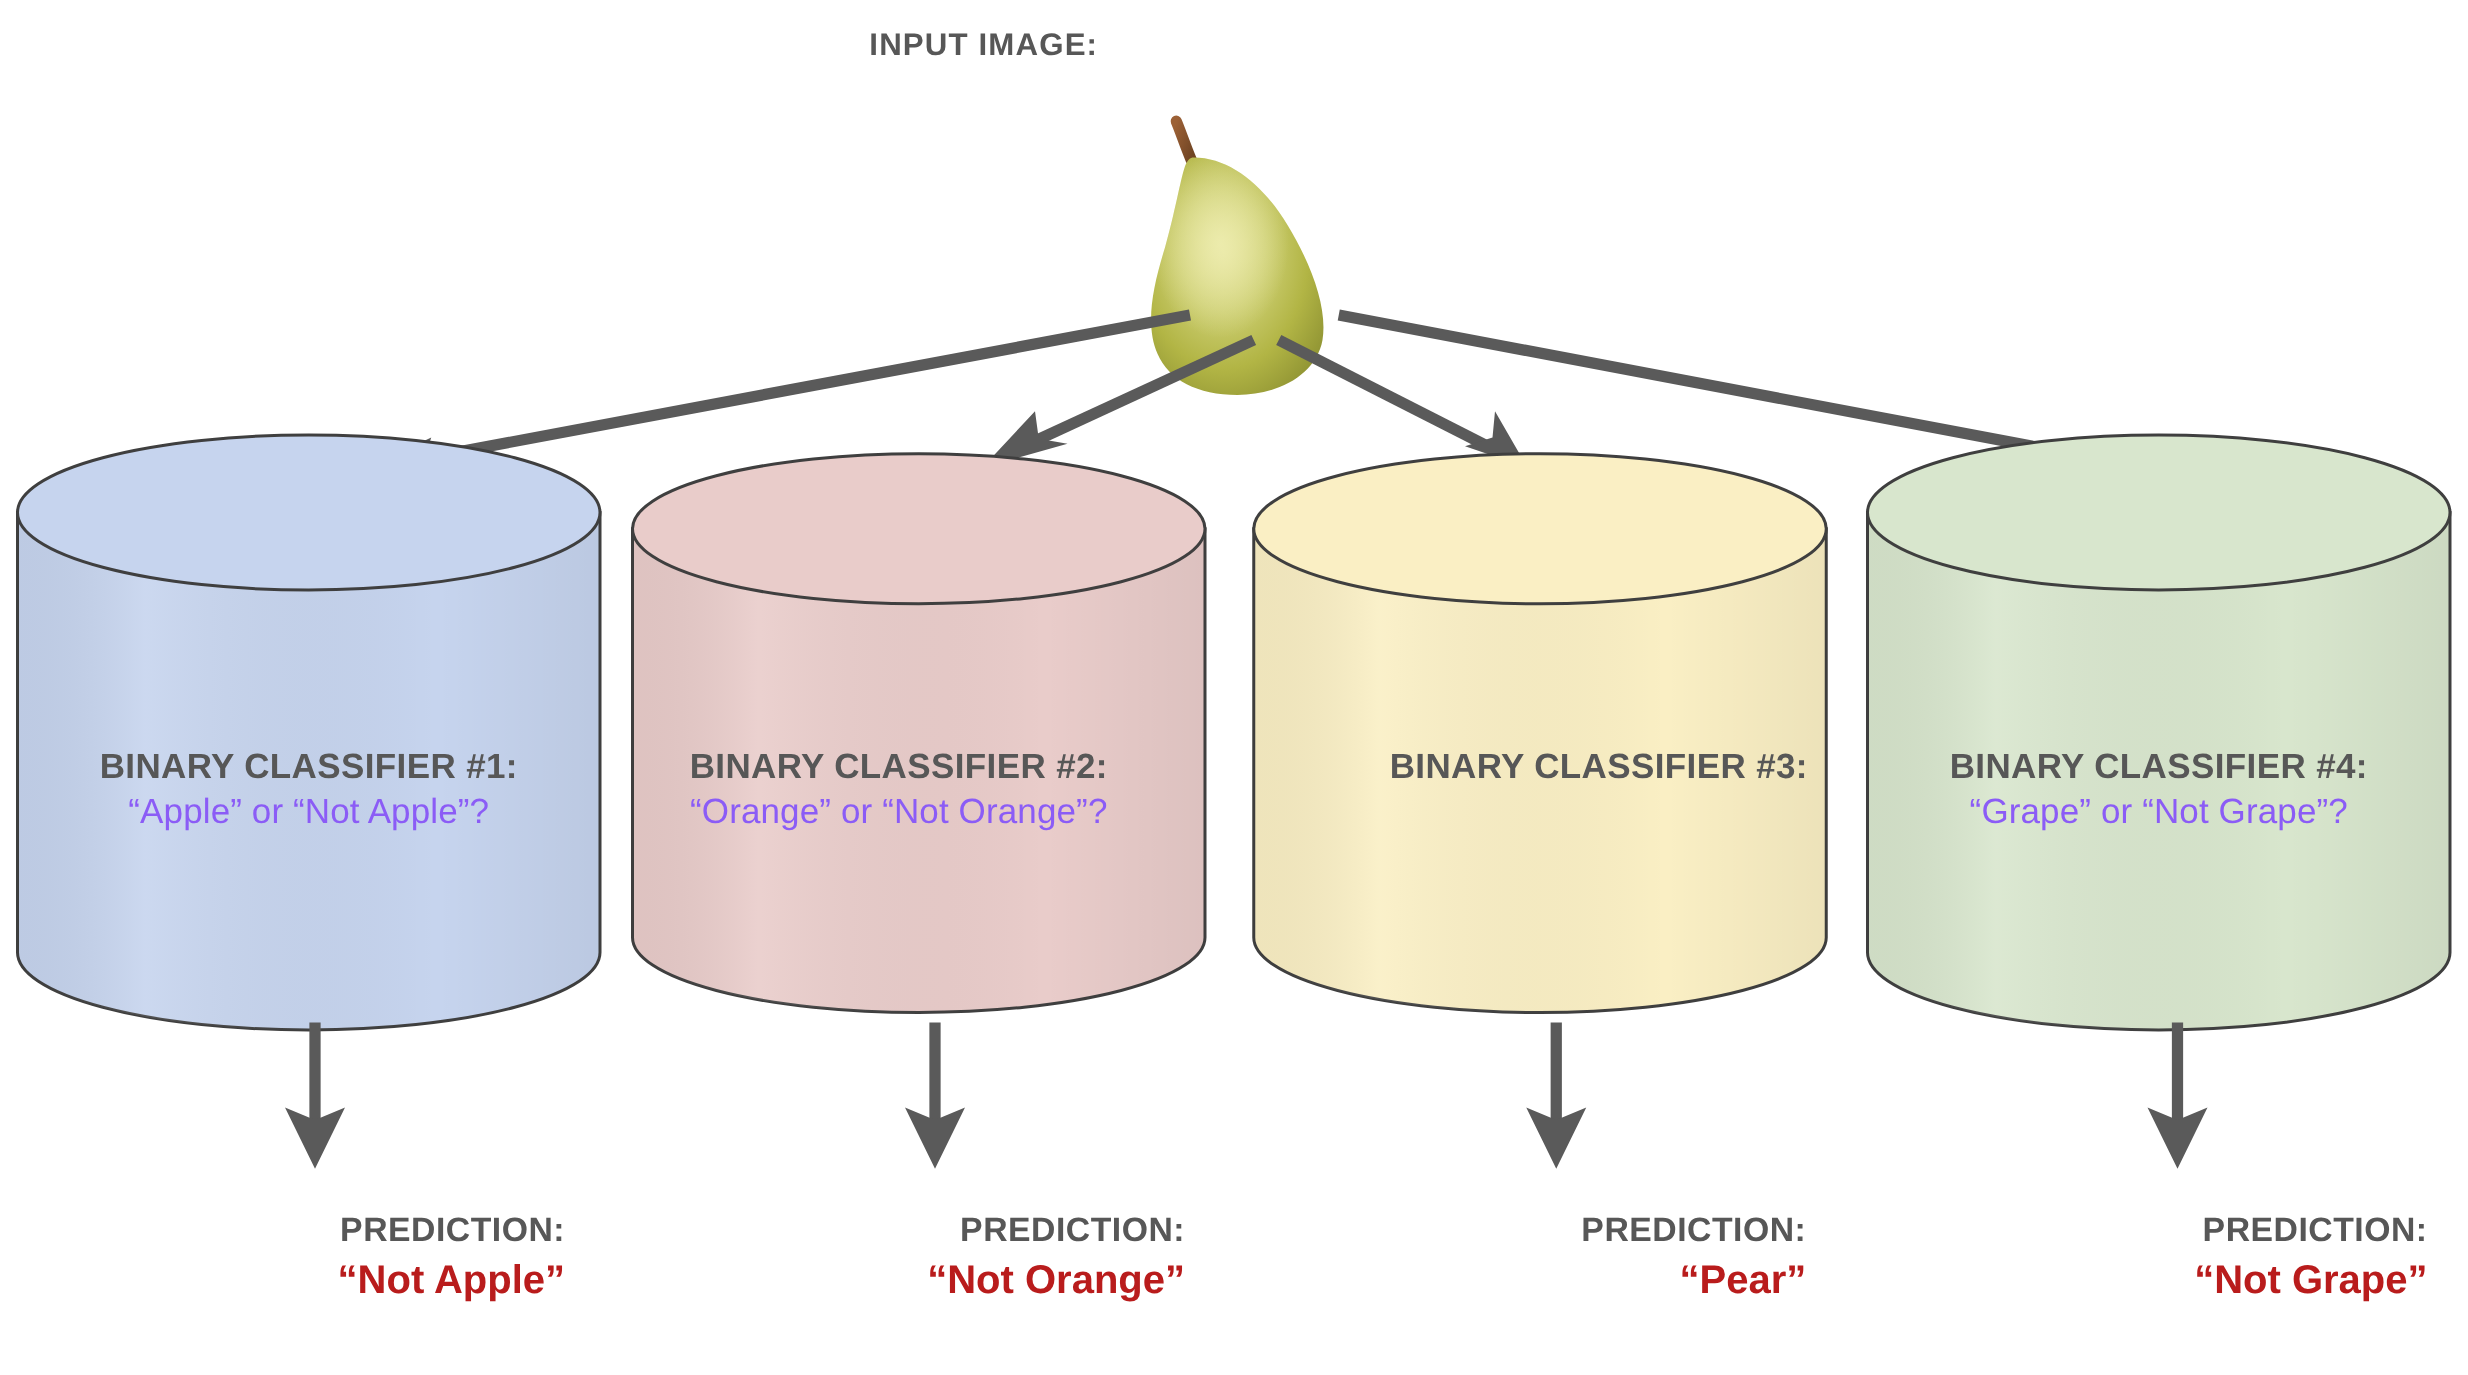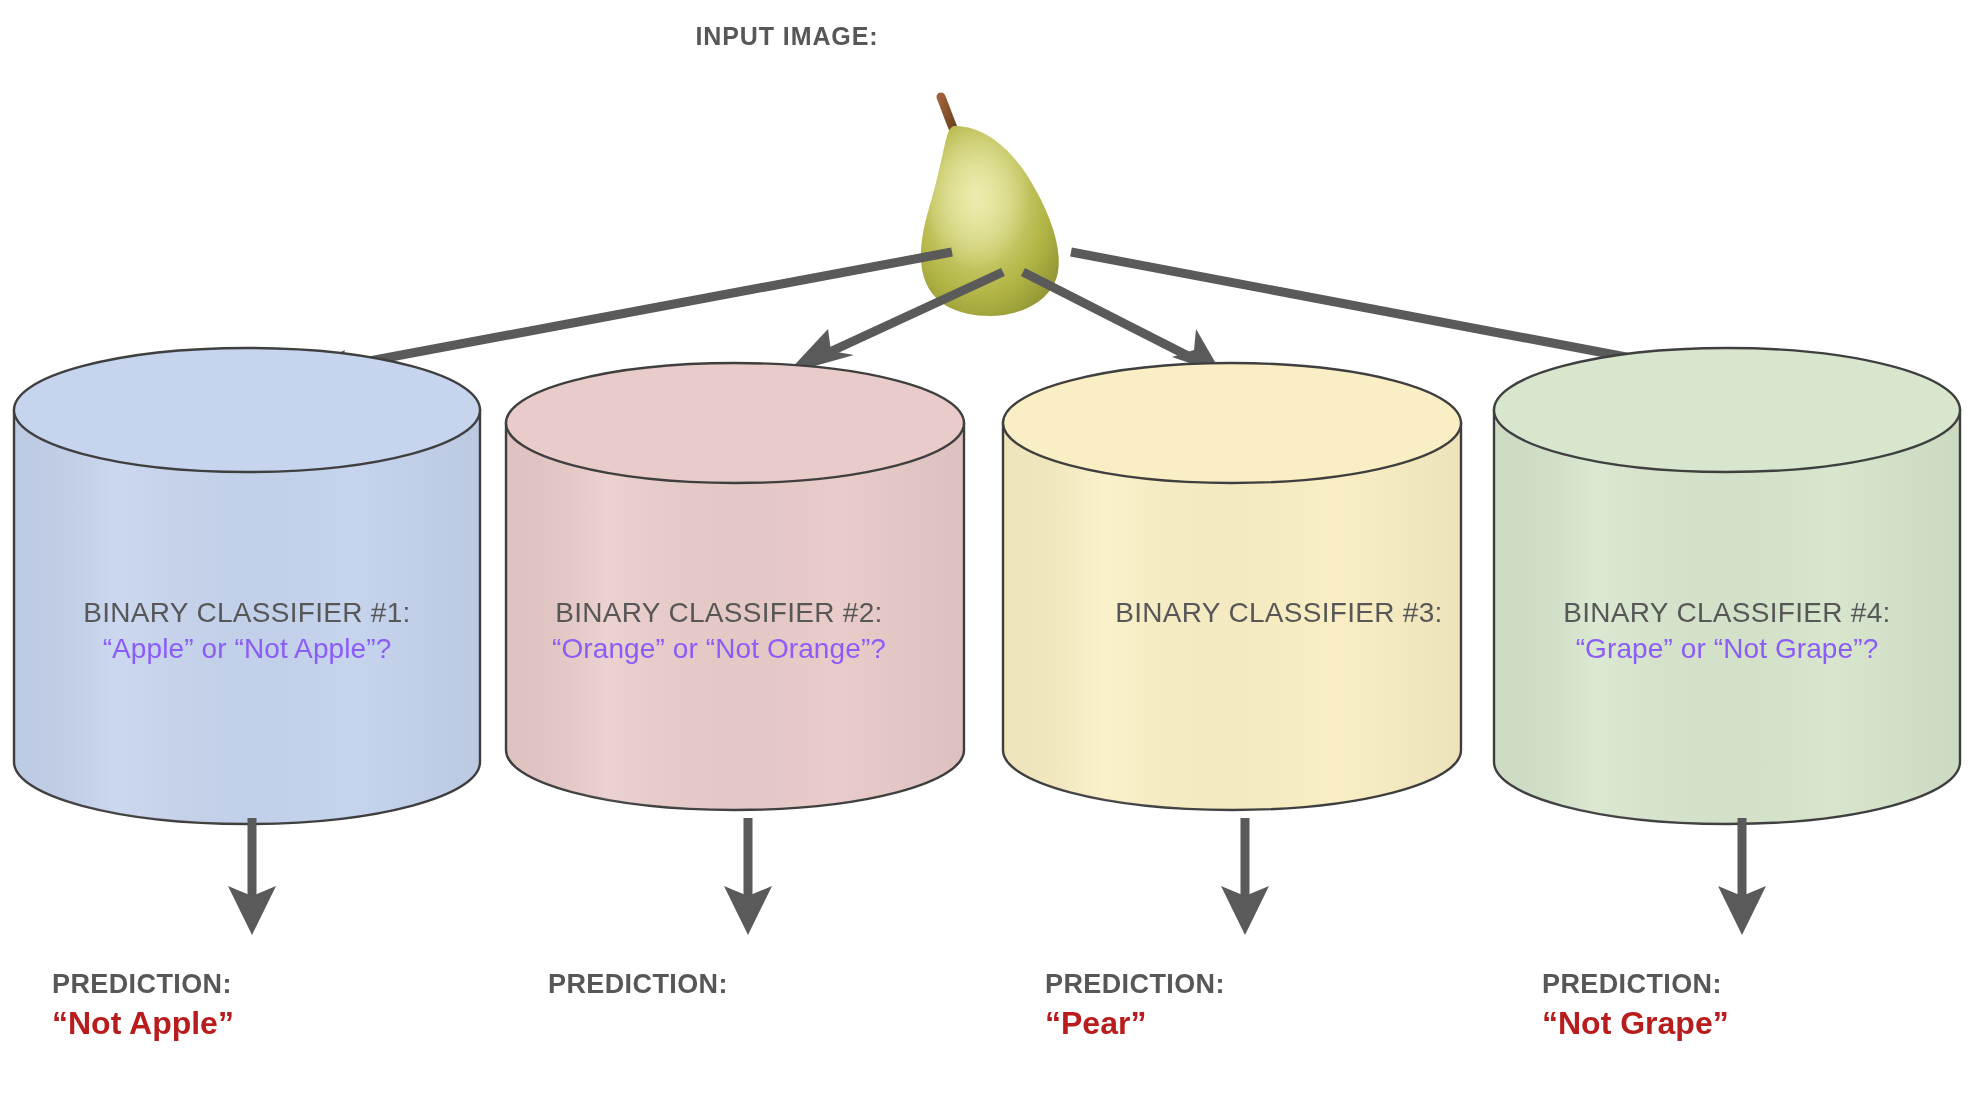--- a/index.html
+++ b/index.html
@@ -44,38 +44,38 @@
   
   .cyl-label {
     position: absolute;
     text-align: center;
     line-height: 1.30;
     pointer-events: none;
   }
   .cyl-label .l1 {
     display: block;
     font-size: 28px;
-    font-weight: normal;
+    font-weight: bold;
     letter-spacing: 0.3px;
     color: #575757;
     white-space: nowrap;
   }
   .cyl-label .l2 {
     display: block;
     font-size: 28px;
     font-weight: normal;
     letter-spacing: 0.1px;
     color: #8b5cf6;
     white-space: nowrap;
   }
 
   
   .pred {
     position: absolute;
-    text-align: left;
+    text-align: right;
     line-height: 1.34;
   }
   .pred .p1 {
     display: block;
     font-size: 27px;
     font-weight: bold;
     letter-spacing: 0.4px;
     color: #575757;
     white-space: nowrap;
   }
@@ -228,20 +228,21 @@
     <span class="l2">“Grape” or “Not Grape”?</span>
   </div>
 
   <div class="pred" style="left:52px; top:966px; width:400px;">
     <span class="p1">PREDICTION:</span>
     <span class="p2">“Not Apple”</span>
   </div>
 
   <div class="pred" style="left:548px; top:966px; width:400px;">
     <span class="p1">PREDICTION:</span>
+    <span class="p2">“Not Orange”</span>
   </div>
 
   <div class="pred" style="left:1045px; top:966px; width:400px;">
     <span class="p1">PREDICTION:</span>
     <span class="p2">“Pear”</span>
   </div>
 
   <div class="pred" style="left:1542px; top:966px; width:400px;">
     <span class="p1">PREDICTION:</span>
     <span class="p2">“Not Grape”</span>

